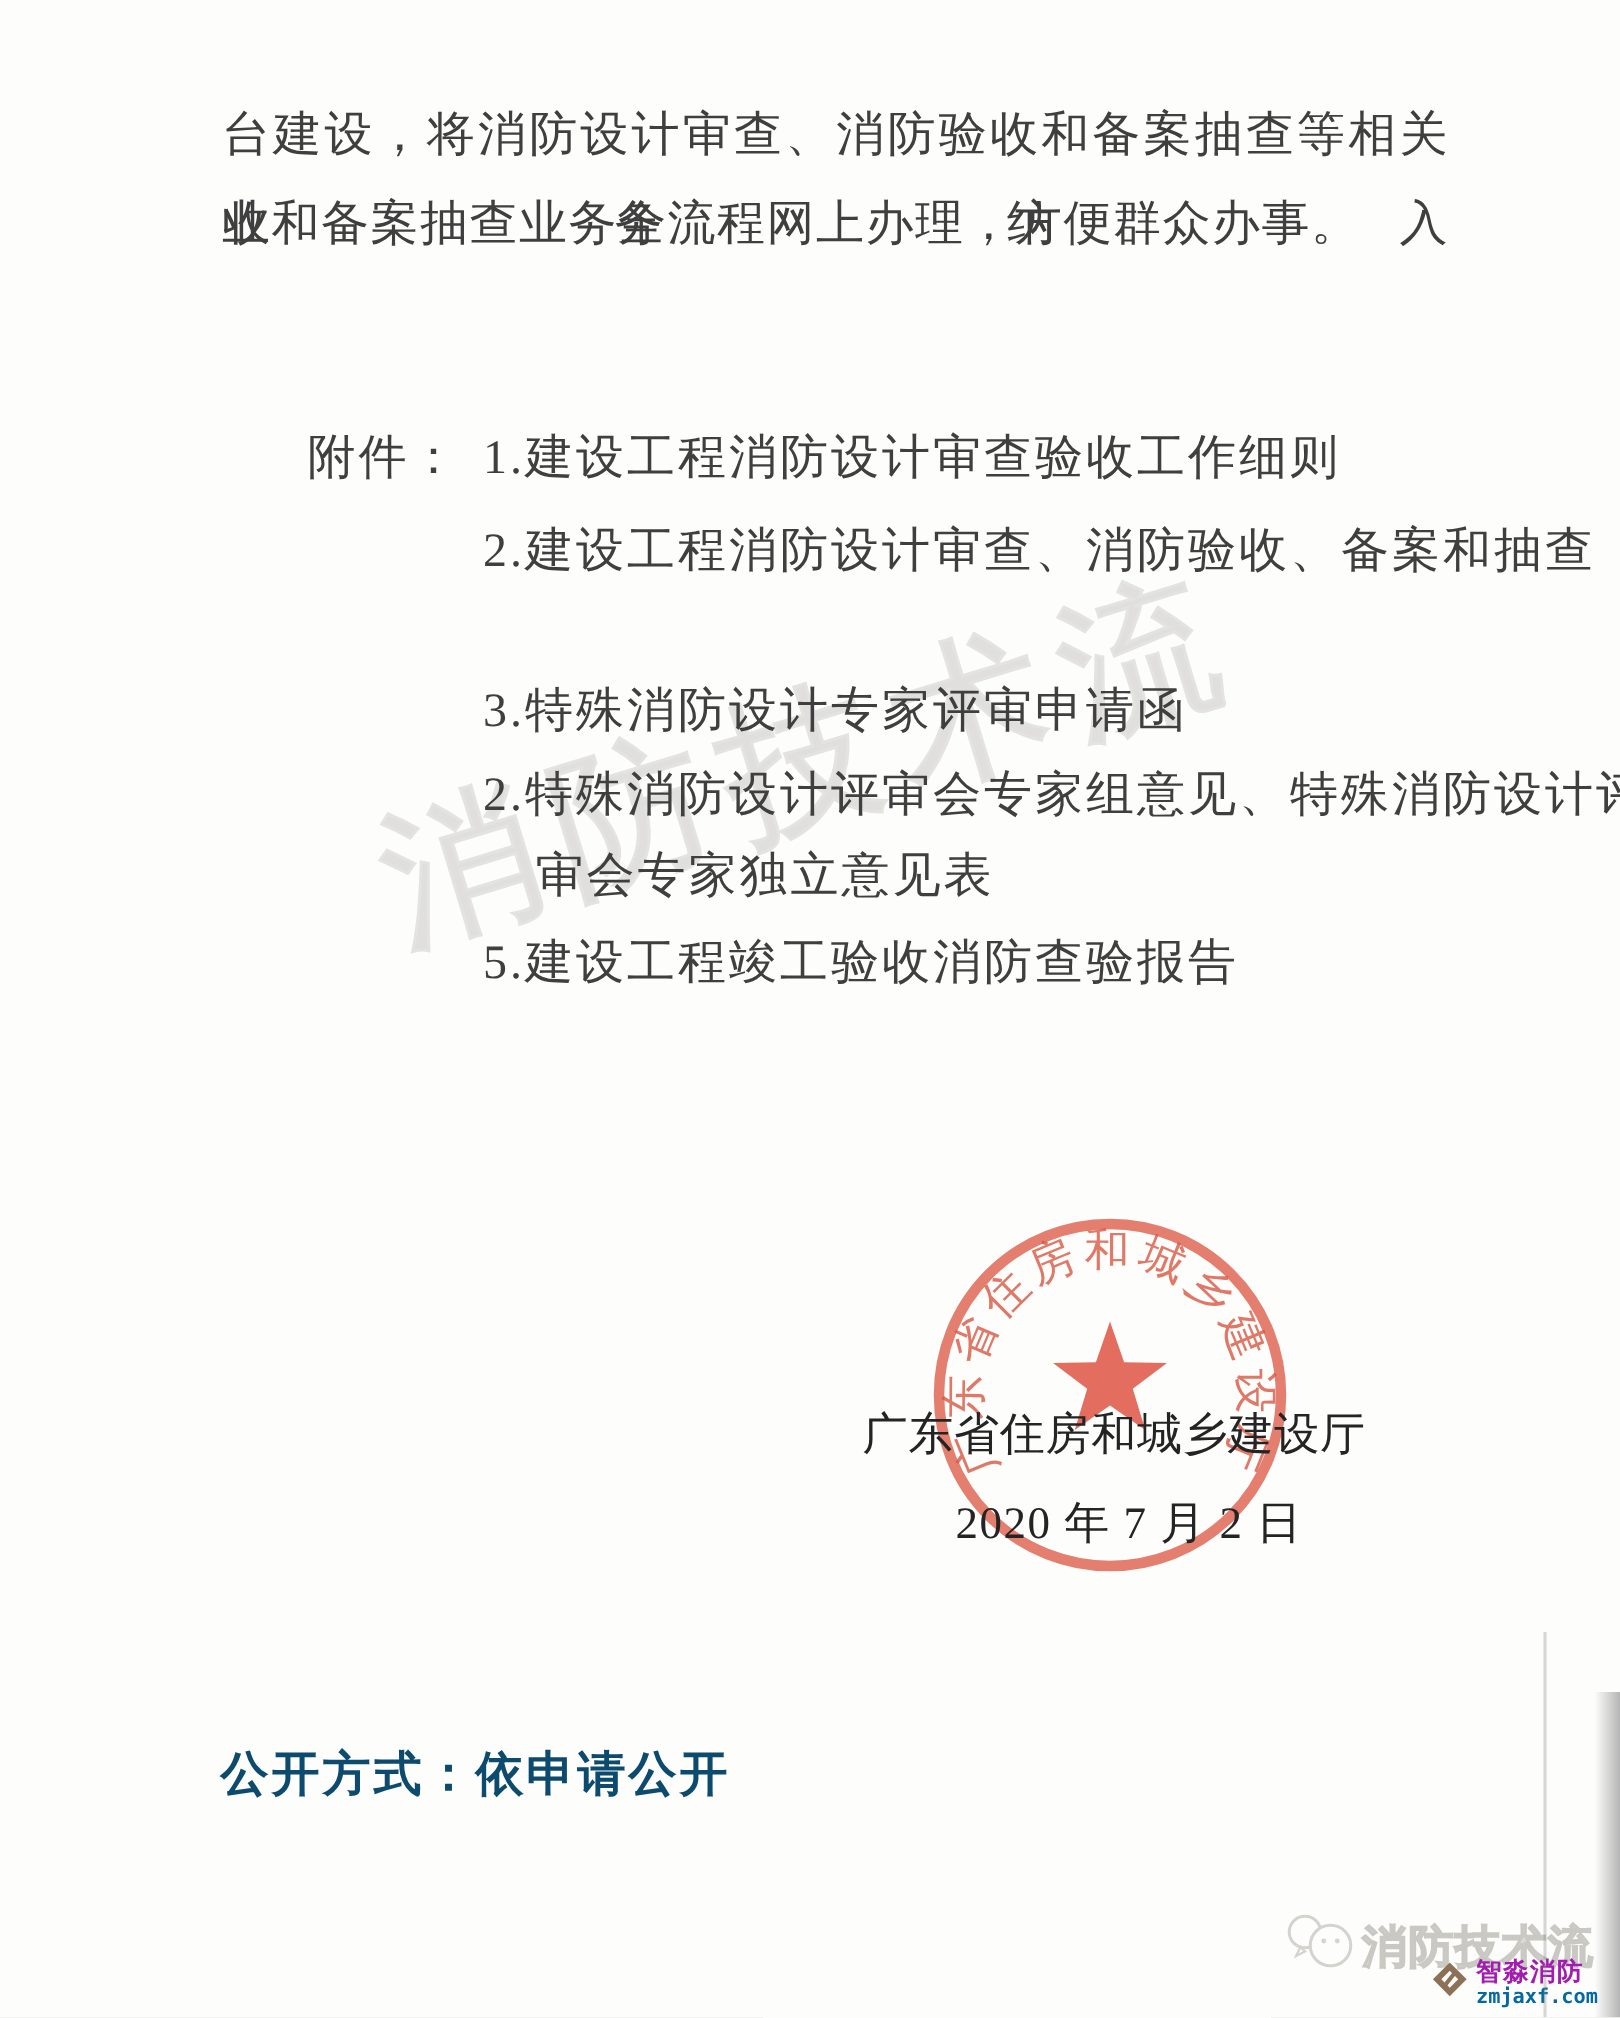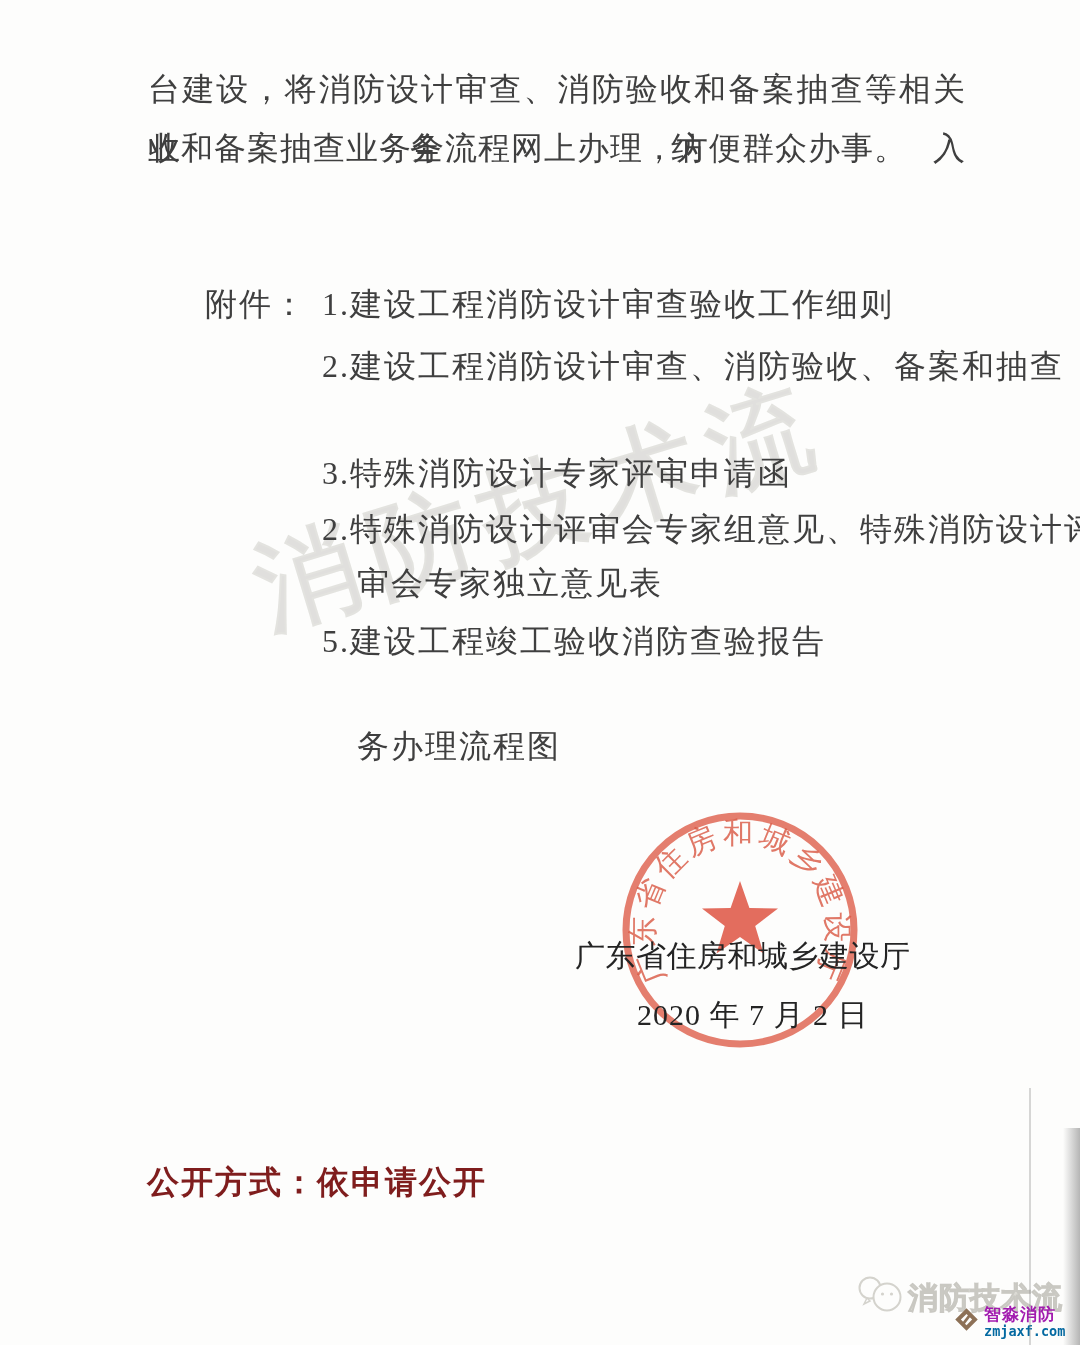--- a/index.html
+++ b/index.html
@@ -45,21 +45,21 @@
     font-size:30px;letter-spacing:0.5px;color:#242424;white-space:nowrap;
   }
   .date{
     position:absolute;left:637px;top:995px;z-index:3;
     font-size:30px;letter-spacing:1px;color:#242424;white-space:nowrap;text-align:right;
   }
   
   .disclosure{
     position:absolute;left:147px;top:1161px;z-index:2;
     font-family:Liberation Sans, sans-serif;
-    font-weight:bold;font-size:32px;letter-spacing:2px;color:#7f1d1d;white-space:nowrap;
+    font-weight:bold;font-size:32px;letter-spacing:2px;color:#0c4a6e;white-space:nowrap;
   }
   
   .brand-wm{
     position:absolute;left:908px;top:1278px;z-index:2;
     font-family:"Liberation Sans","DejaVu Sans",sans-serif;
     font-weight:bold;font-size:30px;letter-spacing:1px;white-space:nowrap;
     color:#dbdad4;-webkit-text-stroke:1px #c9c8c2;
   }
   .wechat{position:absolute;left:855px;top:1272px;z-index:2;}
   .brand{position:absolute;left:953px;top:1306px;z-index:3;display:flex;align-items:flex-start;}
@@ -95,21 +95,20 @@
   </div>
 
   <div class="att">
     <div class="att-label">附件：</div>
     <div class="al l1">1.建设工程消防设计审查验收工作细则</div>
     <div class="al l2">2.建设工程消防设计审查、消防验收、备案和抽查</div>
     <div class="al l4">3.特殊消防设计专家评审申请函</div>
     <div class="al l5">2.特殊消防设计评审会专家组意见、特殊消防设计评</div>
     <div class="al l6">审会专家独立意见表</div>
     <div class="al l7">5.建设工程竣工验收消防查验报告</div>
-    <div class="al l9">务办理流程图</div>
   </div>
 
   <svg class="seal" viewBox="0 0 250 250">
     <circle cx="125" cy="125" r="114" fill="none" stroke="#dc5a45" stroke-width="7" opacity="0.78"></circle>
     <polygon points="125,76 134.4,103.1 163,103.6 140.2,120.9 148.5,148.4 125,132 101.5,148.4 109.8,120.9 87,103.6 115.6,103.1" fill="#df5948" opacity="0.88"></polygon>
     <path id="sealArc" d="M 53.7 174.9 A 87 87 0 1 1 196.3 174.9" fill="none"></path>
     <text font-size="30" letter-spacing="4" fill="#d95843" opacity="0.8" font-family="'Liberation Serif','DejaVu Serif',serif">
       <textPath href="#sealArc" startOffset="50%" text-anchor="middle">广东省住房和城乡建设厅</textPath>
     </text>
   </svg>

